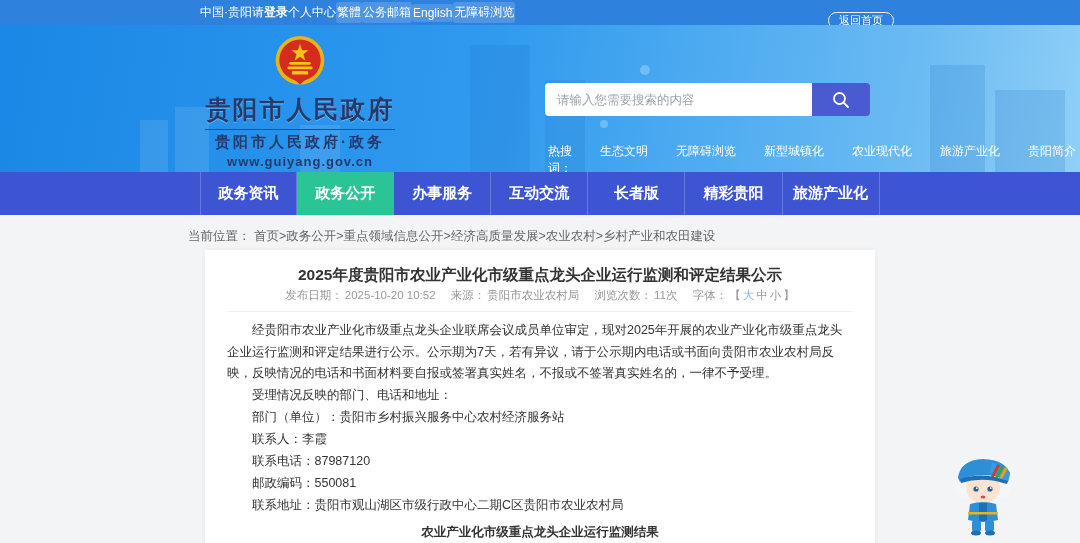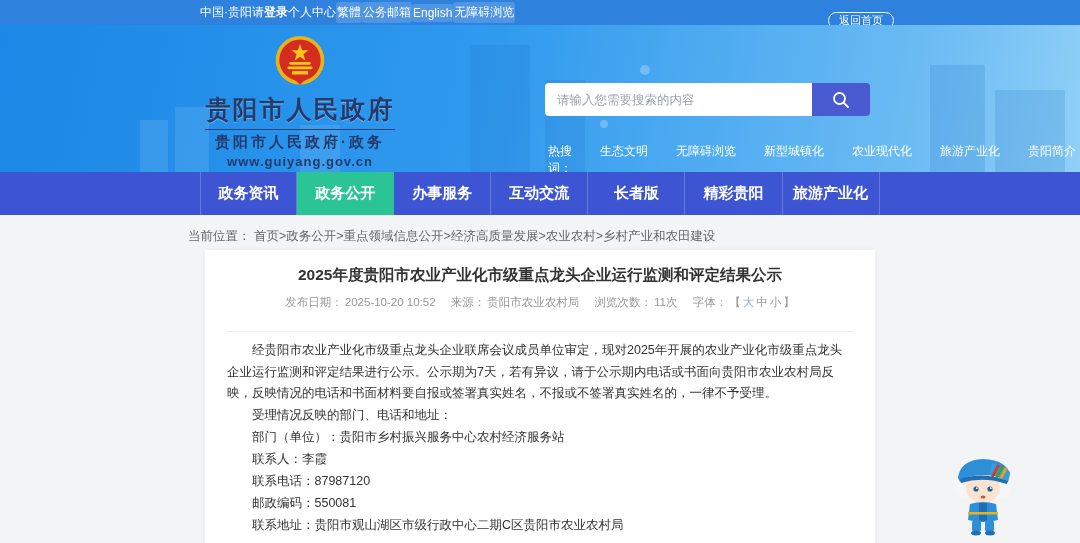--- a/index.html
+++ b/index.html
@@ -41,21 +41,21 @@
   .nav-item:first-child { border-left:1px solid rgba(255,255,255,0.22); }
   .nav-item.active { background:#2bc497; border-color:transparent; }
 
   
   #breadcrumb { position:absolute; left:188px; top:228px; font-size:12.5px; color:#666; }
   #breadcrumb .bc-path { color:#666; cursor:pointer; }
 
   
   #card { position:absolute; left:205px; top:250px; width:670px; height:300px; background:#fff; box-shadow:0 0 6px rgba(0,0,0,0.05); padding:14px 22px 0; }
   #article-title { text-align:center; font-size:15.5px; font-weight:bold; color:#333; line-height:1.4; }
-  #meta-row { text-align:center; font-size:11.5px; color:#999; margin-top:9px; padding-bottom:21px; border-bottom:1px solid #f0f0f0; }
+  #meta-row { text-align:center; font-size:11.5px; color:#999; margin-top:2px; padding-bottom:8px; border-bottom:1px solid #f0f0f0; }
   #meta-row span { margin:0 1px; }
   .meta-gap { display:inline-block; width:8px; }
   .font-large { color:#8ab4e8; cursor:pointer; }
   .font-mid, .font-small { color:#999; cursor:pointer; margin:0 3px; }
 
   #body-text { margin-top:8px; }
   #body-text p { font-size:12.5px; color:#333; line-height:1.75; text-indent:2em; }
   #table-caption { text-align:center; font-size:12.5px; font-weight:bold; color:#333; margin-top:7px; }
 
   

